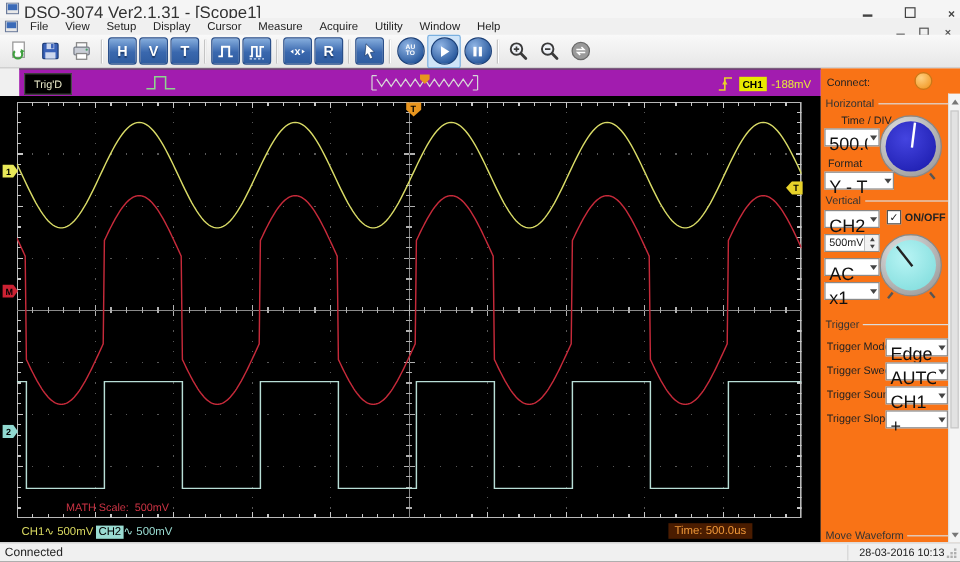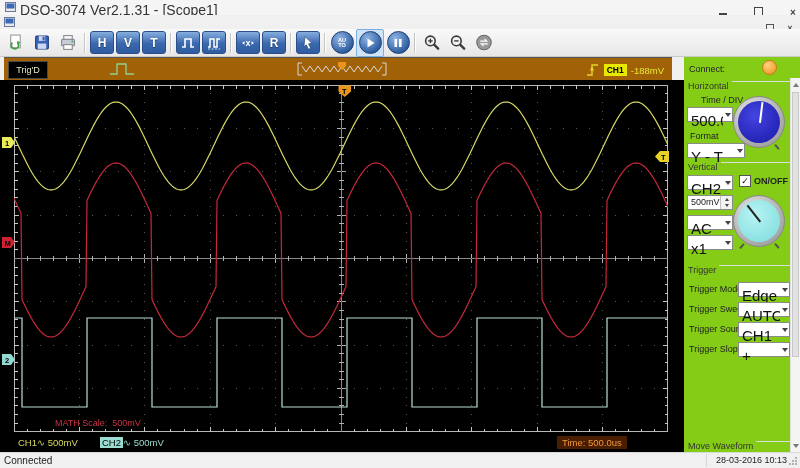--- a/index.html
+++ b/index.html
@@ -36,40 +36,40 @@
             background:linear-gradient(#86aede,#3a68ae 55%,#2f5ca0);display:flex;align-items:center;justify-content:center;}
   .blue-btn .lt{color:#fff;font-weight:bold;font-size:12px;line-height:12px;text-shadow:0 1px 1px #1c3a6a;}
   .round-btn{width:21px;height:21px;border-radius:50%;border:1px solid #1c4078;
              background:radial-gradient(circle at 35% 30%,#8fb4e4,#2a5a9e 75%);
              display:flex;align-items:center;justify-content:center;}
   .round-btn .auto-txt{color:#fff;font-size:5.5px;line-height:5px;font-weight:bold;text-align:center;}
   .sel-wrap{width:26px;height:26px;background:#cfe4f8;border:1px solid #7ab0e0;border-radius:2px;
             display:flex;align-items:center;justify-content:center;margin:0 1px;}
 
   
-  #trigbar{left:4px;top:57px;width:668px;height:23px;background:#a16207;border-top:1px solid #555;box-sizing:border-box;}
+  #trigbar{left:16px;top:57px;width:668px;height:23px;background:#a21caf;border-top:1px solid #555;box-sizing:border-box;}
   #trigd-box{left:4px;top:3px;width:38px;height:16px;border:1px solid #4a4a4a;background:#000;
              color:#e8e8c8;font-size:9px;text-align:center;line-height:16px;}
   #trig-info{right:8px;top:4px;display:flex;align-items:center;gap:4px;position:absolute;}
   #trig-ch-badge{background:#e8e800;color:#000;font-size:8.5px;font-weight:bold;padding:1px 3px;}
   #trig-level{color:#e8e838;font-size:9.5px;}
 
   
   #scope{left:0;top:80px;width:684px;height:372px;background:#000;}
   #math-scale{left:55px;top:338px;color:#cc3344;font-size:9px;white-space:pre;}
   #scope-bottom{left:0;top:355px;width:684px;height:17px;}
   .chan-lab{position:absolute;top:2px;font-size:9.5px;white-space:nowrap;}
   #ch2-badge{background:#9adcd2;color:#000;padding:0 2px;}
   #time-label{position:absolute;left:557px;top:1px;background:#4a1c00;color:#f09838;font-size:9.5px;padding:1px 5px;}
   .marker{position:absolute;}
   .marker text{font-size:7.5px;font-weight:bold;fill:#000;}
 
   
-  #panel{left:684px;top:57px;width:116px;height:395px;background:#84cc16;font-size:9px;}
-  .grp-head{position:absolute;display:flex;width:106px;align-items:flex-start;}
+  #panel{left:684px;top:57px;width:116px;height:395px;background:#f97316;font-size:9px;}
+  .grp-head{position:absolute;display:flex;width:106px;align-items:center;}
   .grp-head span{color:#333;margin-right:3px;white-space:nowrap;}
   .grp-head .line{flex:1;height:1px;background:#dcdcdc;}
   .plabel{position:absolute;color:#222;white-space:nowrap;}
   .dropdown{position:absolute;height:15px;background:#fff;border:1px solid #8a8a8a;display:flex;align-items:center;box-sizing:border-box;}
   .dropdown .val{flex:1;padding-left:3px;font-size:15px;color:#111;white-space:nowrap;overflow:hidden;margin-top:11px;}
   .dropdown .arr{width:9px;display:flex;justify-content:center;}
   .tri-d{width:0;height:0;border-left:3px solid transparent;border-right:3px solid transparent;border-top:4px solid #444;}
   .spinner{position:absolute;height:15px;background:#fff;border:1px solid #8a8a8a;display:flex;box-sizing:border-box;}
   .spinner .val{flex:1;padding-left:3px;font-size:9px;line-height:13px;}
   .spin-btns{width:11px;display:flex;flex-direction:column;border-left:1px solid #c0c0c0;}
@@ -108,20 +108,32 @@
   <div class="winctl abs" style="left:712px"><span class="bar"></span></div>
   <div class="winctl abs" style="left:747px"><span class="box"></span></div>
   <div class="winctl abs" style="left:782px"><span class="x">×</span></div>
 </div>
 
 <div id="menubar" class="abs">
   <svg id="menu-icon" viewBox="0 0 11 10">
     <rect x="0.5" y="0.5" width="10" height="9" fill="#e8e8e8" stroke="#6a7a9a"></rect>
     <rect x="1.5" y="1.5" width="8" height="5" fill="#3a6ab8"></rect>
   </svg>
+  <div id="menu-items">
+      <div class="menu-item">File</div>
+      <div class="menu-item">View</div>
+      <div class="menu-item">Setup</div>
+      <div class="menu-item">Display</div>
+      <div class="menu-item">Cursor</div>
+      <div class="menu-item">Measure</div>
+      <div class="menu-item">Acquire</div>
+      <div class="menu-item">Utility</div>
+      <div class="menu-item">Window</div>
+      <div class="menu-item">Help</div>
+    </div>
   <div id="mdi-ctls">
     <div class="mdictl"><span class="bar"></span></div>
     <div class="mdictl"><span class="box"></span></div>
     <div class="mdictl"><span class="x">×</span></div>
   </div>
 </div>
 
 <div id="toolbar" class="abs">
     <div class="tb-btn">
       <svg width="18" height="17" viewBox="0 0 16 16">
@@ -1176,21 +1188,21 @@
       <text x="6" y="8.5">T</text>
   </svg>
 
   <div id="math-scale" class="abs">MATH Scale:  500mV</div>
 
   <div id="scope-bottom" class="abs">
     <span class="chan-lab" style="left:18px;color:#d8d860">
       <span>CH1</span><span>∿</span>
       <span>500mV</span>
     </span>
-    <span class="chan-lab" style="left:100px;color:#9adcd2">
+    <span class="chan-lab" style="left:80px;color:#9adcd2">
       <span id="ch2-badge">CH2</span><span>∿</span>
       <span>500mV</span>
     </span>
     <span id="time-label">Time: 500.0us</span>
   </div>
 </div>
 
 <div id="panel" class="abs">
   <span class="plabel" style="left:5px;top:7px">Connect:</span>
   <div class="abs" style="left:78px;top:3px;width:13px;height:13px;border-radius:50%;background:radial-gradient(circle at 35% 30%,#ffd080,#f09018);border:1px solid #c87818"></div>

